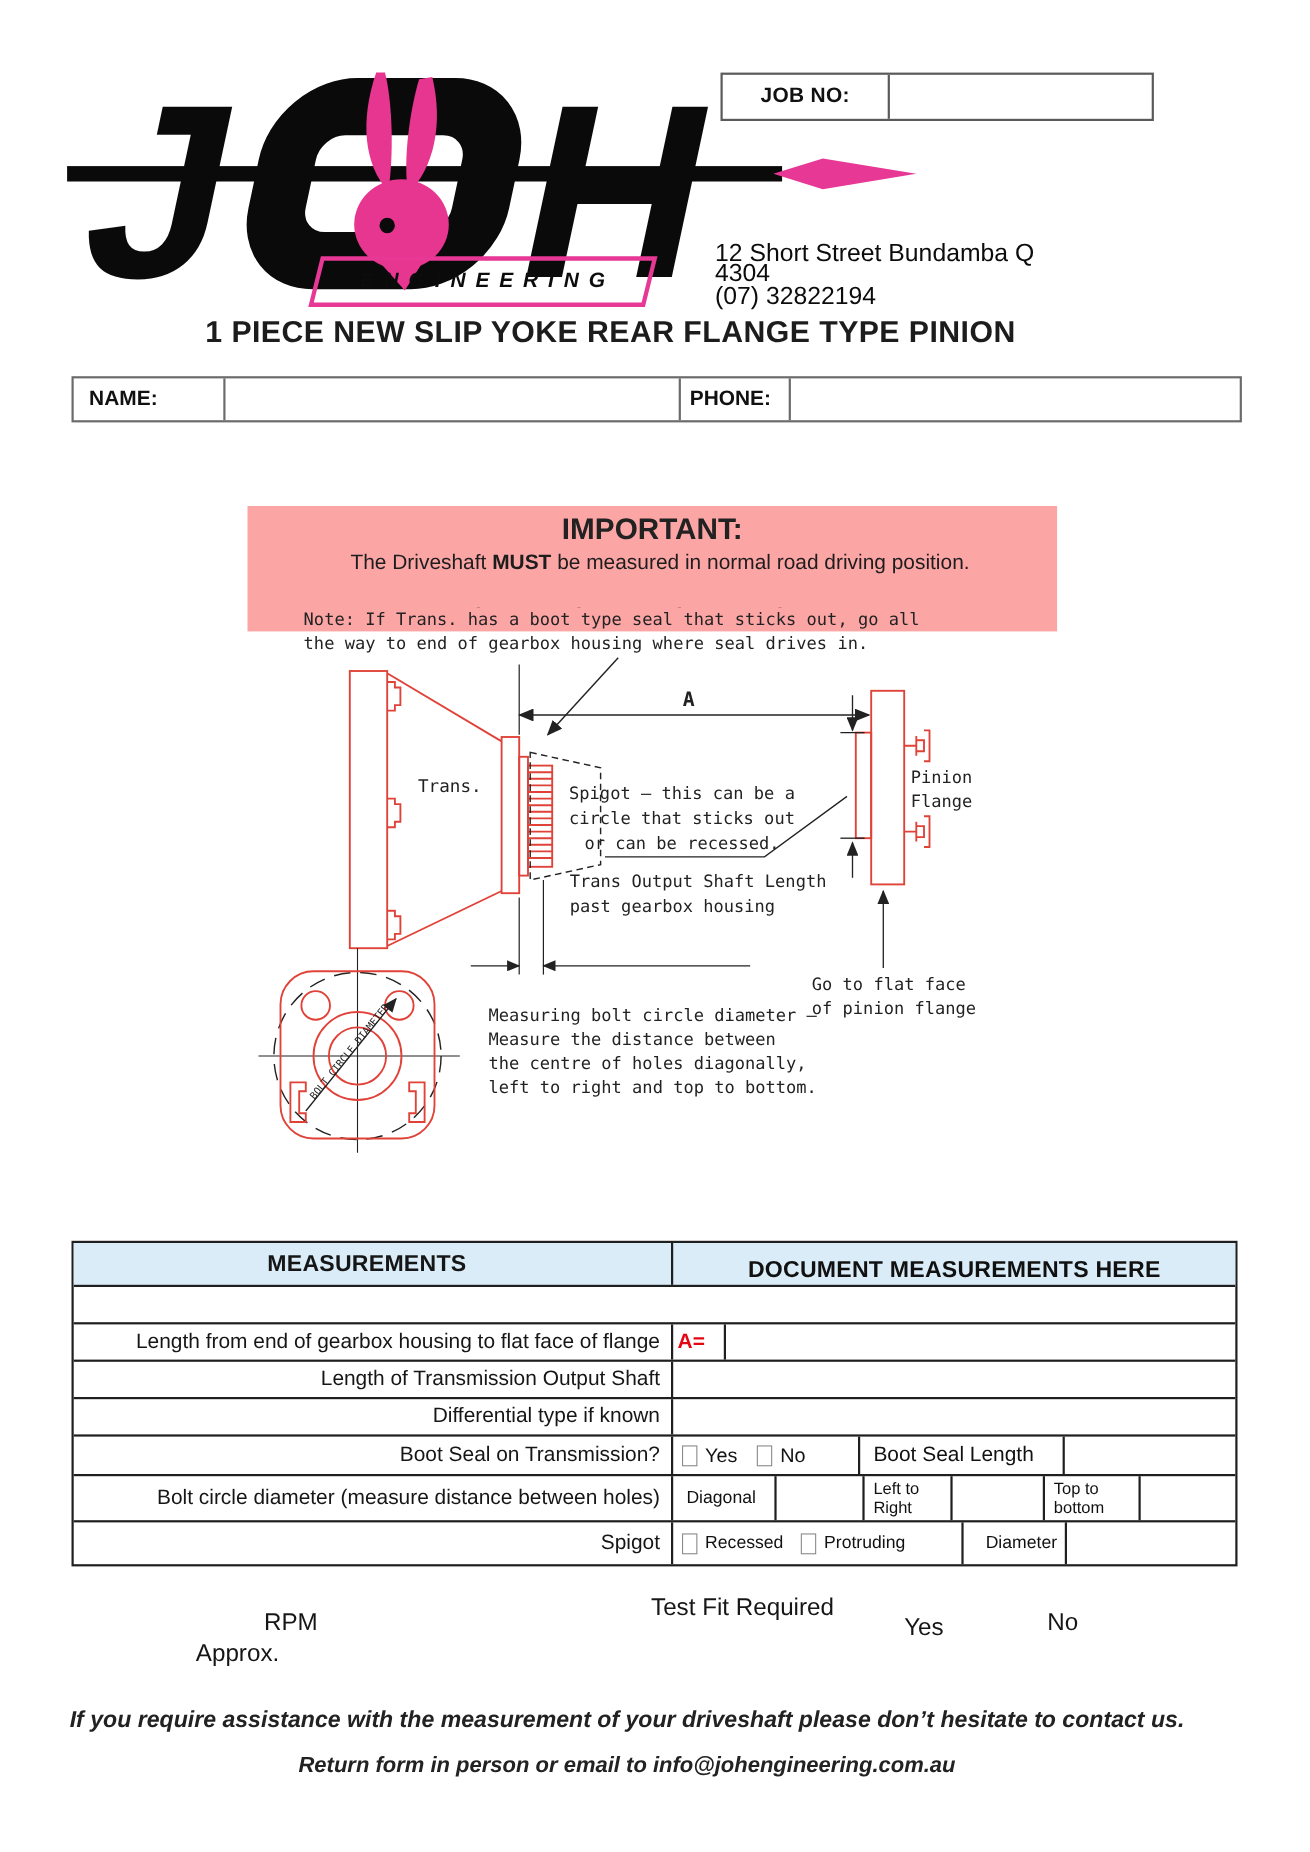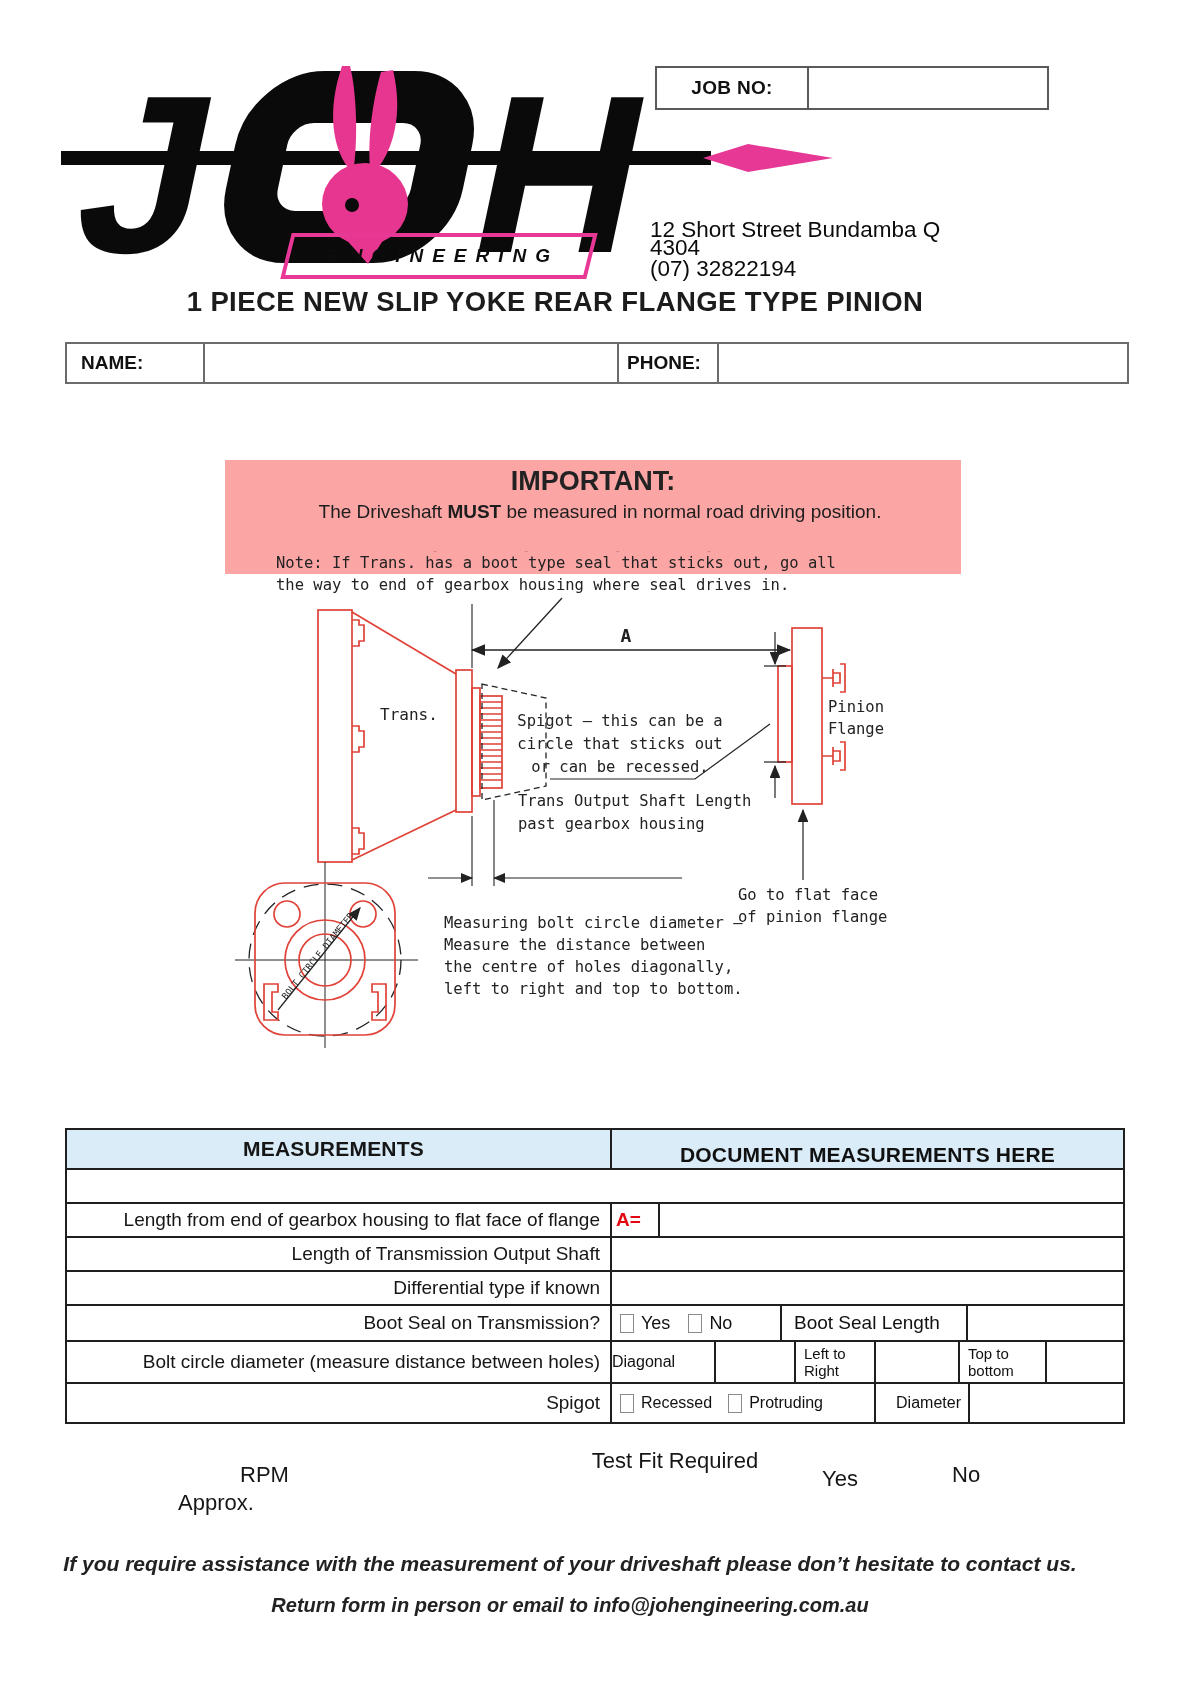--- a/index.html
+++ b/index.html
@@ -255,21 +255,21 @@
           <span>No</span>
         </div>
         <div class="mcell" style="width:186px;font-size:19px;padding-left:12px;">Boot Seal Length</div>
         <div class="mcell fill"></div>
       </div>
     </div>
 
     <div class="mrow" style="height:42px;">
       <div class="desc">Bolt circle diameter (measure distance between holes)</div>
       <div class="meas">
-        <div class="mcell" style="width:104px;font-size:16px;padding-left:0;">Diagonal</div>
+        <div class="mcell" style="width:94px;font-size:16px;padding-left:12px;">Diagonal</div>
         <div class="mcell" style="width:80px;"></div>
         <div class="mcell twoline" style="width:80px;">Left to Right</div>
         <div class="mcell" style="width:84px;"></div>
         <div class="mcell twoline" style="width:87px;">Top to bottom</div>
         <div class="mcell fill"></div>
       </div>
     </div>
 
     <div class="mrow" style="height:38px;">
       <div class="desc">Spigot</div>

